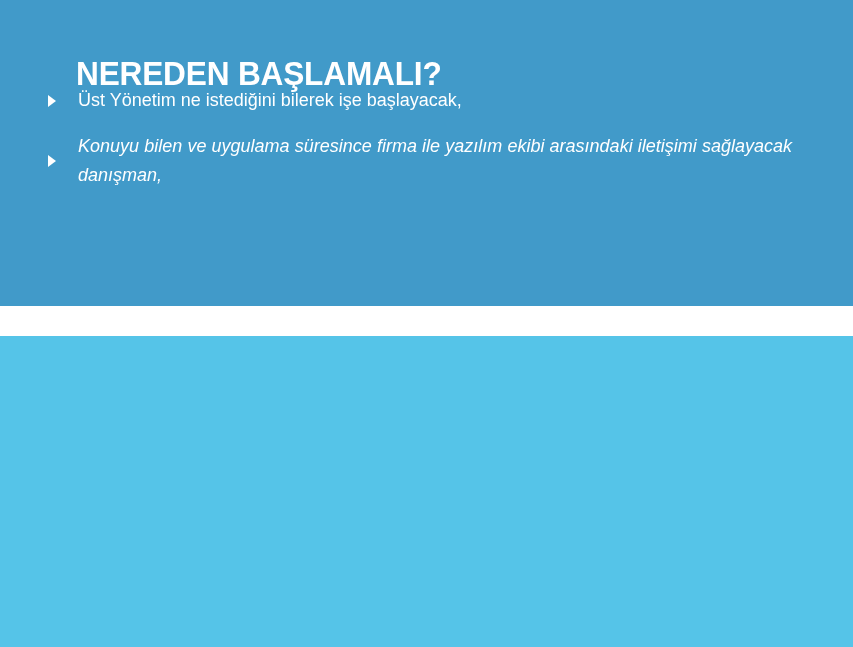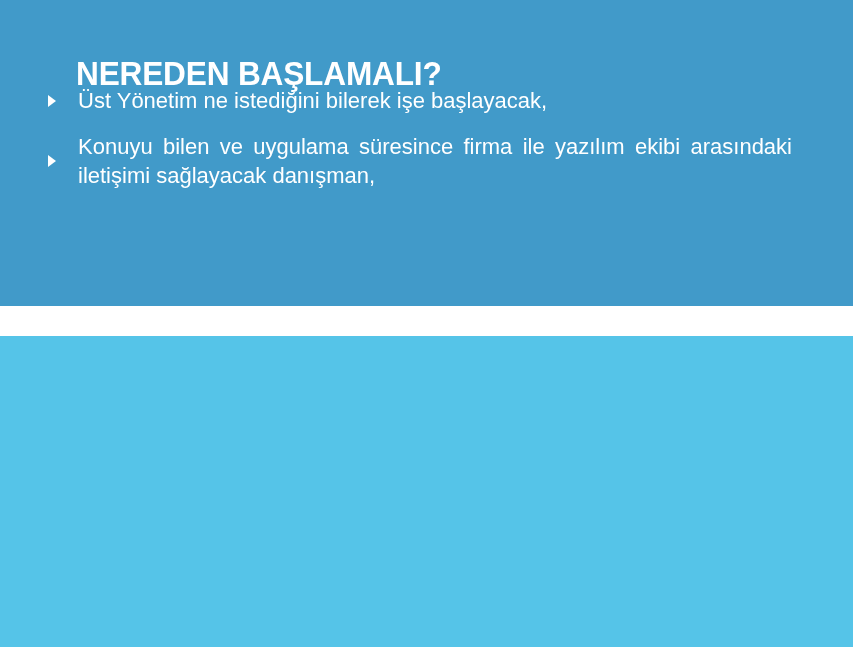--- a/index.html
+++ b/index.html
@@ -83,21 +83,21 @@
     top: 50%;
     transform: translateY(-50%);
     width: 0;
     height: 0;
     border-left: 8px solid #ffffff;
     border-top: 6px solid transparent;
     border-bottom: 6px solid transparent;
   }
   .bullet-text {
     color: #ffffff;
-    font-size: 22px;
+    font-size: 18px;
     line-height: 29px;
     text-align: justify;
     text-justify: inter-word;
     width: 714px;
   }
   .bullet-text.single {
     text-align: left;
   }
 </style>
 </head>
@@ -110,21 +110,21 @@
 
     <ul class="bullet-list" style="list-style:none;margin:0;padding:0;">
 
       <li class="bullet-item">
         <span class="bullet-marker" style="border-left-color: rgb(255, 255, 255);"></span>
         <span class="bullet-text single" style="color: rgb(255, 255, 255);">Üst Yönetim ne istediğini bilerek işe başlayacak,</span>
       </li>
 
       <li class="bullet-item">
         <span class="bullet-marker" style="border-left-color: rgb(255, 255, 255);"></span>
-        <span class="bullet-text" style="color: rgb(255, 255, 255);">Konuyu bilen ve uygulama süresince firma ile yazılım ekibi arasındaki iletişimi sağlayacak danışman,</span>
+        <span class="bullet-text" style="color: rgb(255, 255, 255); font-style: italic;">Konuyu bilen ve uygulama süresince firma ile yazılım ekibi arasındaki iletişimi sağlayacak danışman,</span>
       </li>
 
 
     </ul>
   </section>
 
   <section class="panel-bottom" style="background: rgb(85, 196, 232);">
     
 
     

